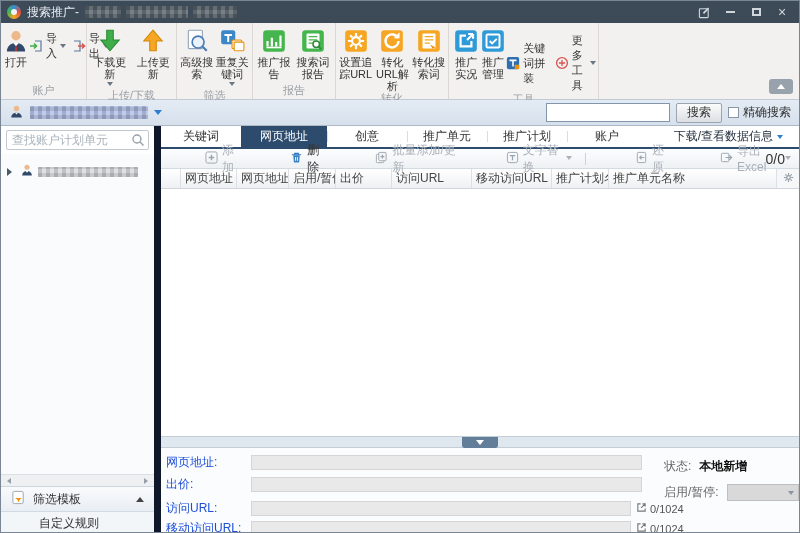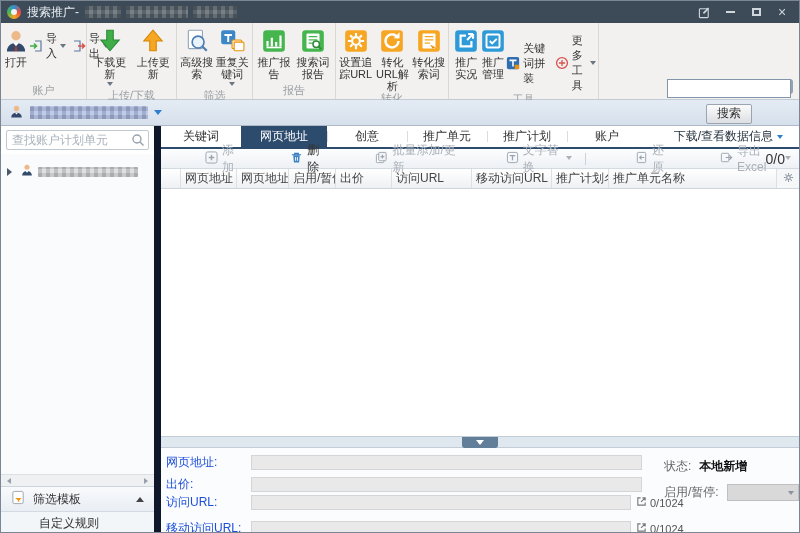--- a/index.html
+++ b/index.html
@@ -34,21 +34,21 @@
   .rsmallcol { display:flex; gap:6px; padding-top:4px; }
   .rsmall { display:flex; align-items:center; gap:3px; font-size:11px; color:#333; cursor:default; }
   .rsmall .ric14 { width:14px; height:14px; }
   .caret-d { width:0; height:0; border:3px solid transparent; border-top:4px solid #6b7682; margin-top:2px; }
   .ribbon-collapse { position:absolute; right:6px; top:78px; width:24px; height:15px; background:#97a2ad; border-radius:3px; display:flex; align-items:center; justify-content:center; }
   .ribbon-collapse i { width:0; height:0; border:4px solid transparent; border-bottom:5px solid #fff; margin-top:-4px; }
 
   
   .account-bar { position:absolute; left:0; top:99px; width:100%; height:26px; background:linear-gradient(#e4ebf4,#d6e0ec); border-bottom:1px solid #aeb9c6; display:flex; align-items:center; padding:0 8px; gap:6px; }
   .acct-caret { width:0; height:0; border:4px solid transparent; border-top:5px solid #2e7fd0; margin-top:4px; }
-  .acct-search { margin-left:auto; display:flex; align-items:center; gap:6px;flex-direction:column; }
+  .acct-search { margin-left:auto; display:flex; align-items:center; gap:6px; }
   .acct-input { width:124px; height:19px; border:1px solid #8296ab; background:#fff; padding:0 4px; font-size:12px; }
   .btn-search { height:20px; padding:0 10px; font-size:12px; color:#333; background:linear-gradient(#fbfbfb,#dcdfe3); border:1px solid #9aa5b1; border-radius:2px; cursor:default; }
   .chk { width:11px; height:11px; background:#fff; border:1px solid #8a96a3; display:inline-block; }
   .chk-row { display:flex; align-items:center; gap:4px; color:#333; }
 
   
   .main { position:absolute; left:0; top:125px; width:100%; height:408px; display:flex; }
   .sidebar { width:160px; height:100%; background:#fafbfd; border-right:7px solid #0f172a; display:flex; flex-direction:column; position:relative; }
   .content { flex:1; height:100%; display:flex; flex-direction:column; background:#fff; position:relative; }
 
@@ -511,21 +511,21 @@
 
       <div class="formpanel">
         <div class="frow" style="top:6px;">
           <span class="flabel">网页地址:</span>
           <input class="finput" disabled="" style="">
         </div>
         <div class="frow" style="top:28px;">
           <span class="flabel">出价:</span>
           <input class="finput" disabled="" style="">
         </div>
-        <div class="frow" style="top:46px;">
+        <div class="frow" style="top:52px;">
           <span class="flabel">访问URL:</span>
           <input class="finput" style="width: 380px;" disabled="">
           <span class="fextra">
             <span><svg width="11" height="11" viewBox="0 0 12 12">
                   <path d="M5 2H2v8h8V7" fill="none" stroke="#777" stroke-width="1.2"></path>
                   <path d="M7 2h3v3M10 2 5.5 6.5" fill="none" stroke="#777" stroke-width="1.2"></path>
                 </svg></span>
             <span>0/1024</span>
           </span>
         </div>

